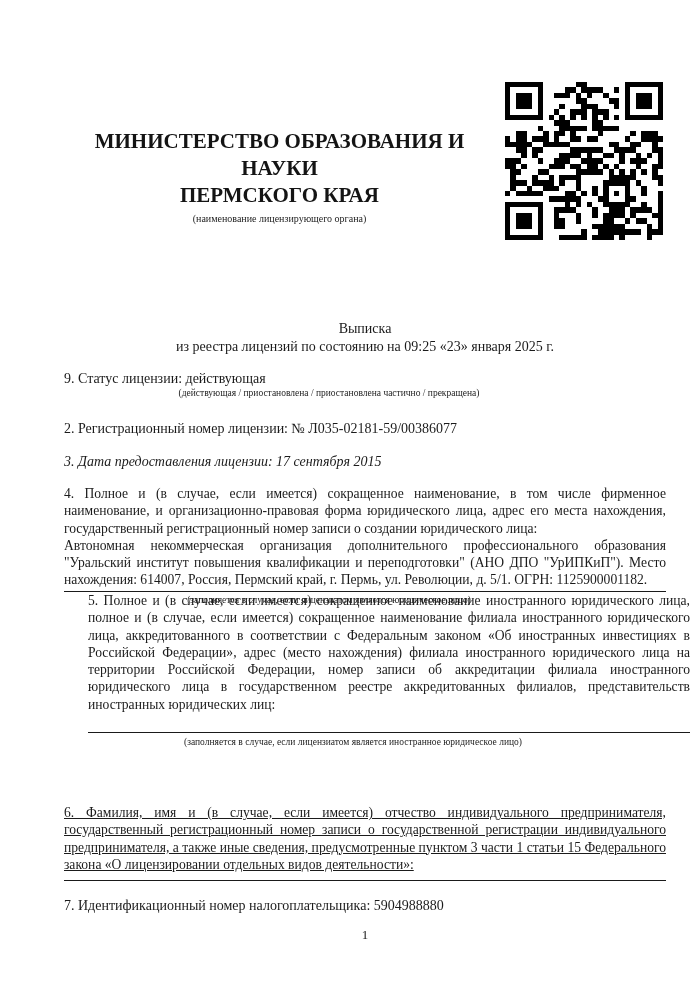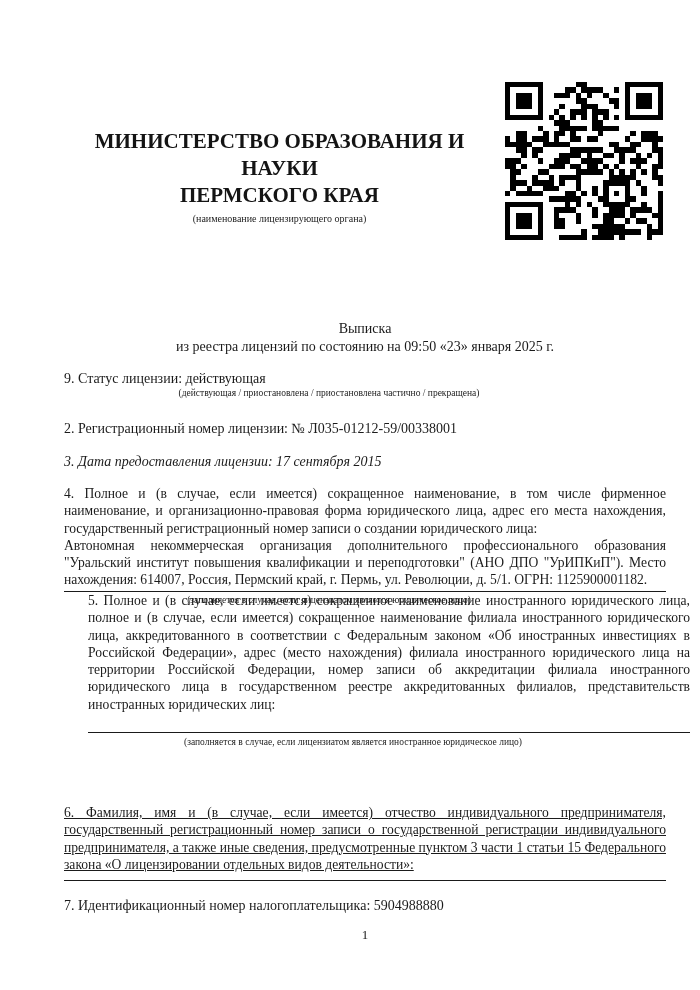--- a/index.html
+++ b/index.html
@@ -475,30 +475,30 @@
   <div class="header-block">
     <div class="ministry">
       <div>МИНИСТЕРСТВО ОБРАЗОВАНИЯ И НАУКИ</div>
       <div>ПЕРМСКОГО КРАЯ</div>
     </div>
     <div class="header-caption">(наименование лицензирующего органа)</div>
   </div>
 
   <div class="content-abs doc-title">
     <div>Выписка</div>
-    <div>из реестра лицензий по состоянию на 09:50 «23» января 2025 г.</div>
+    <div>из реестра лицензий по состоянию на 09:25 «23» января 2025 г.</div>
   </div>
 
   <div class="content-abs pos-item1">
     <div class="item-line">9. Статус лицензии: действующая</div>
     <div class="field-caption">(действующая / приостановлена / приостановлена частично / прекращена)</div>
   </div>
 
   <div class="content-abs pos-item2">
-    <div class="item-line">2. Регистрационный номер лицензии: № Л035-01212-59/00338001</div>
+    <div class="item-line">2. Регистрационный номер лицензии: № Л035-02181-59/00386077</div>
   </div>
 
   <div class="content-abs pos-item3">
     <div class="item-line">3. Дата предоставления лицензии: 17 сентября 2015</div>
   </div>
 
   <div class="content-abs pos-item4">
     <div class="para">4. Полное и (в случае, если имеется) сокращенное наименование, в том числе фирменное наименование, и организационно-правовая форма юридического лица, адрес его места нахождения, государственный регистрационный номер записи о создании юридического лица:</div>
     <div class="para">Автономная некоммерческая организация дополнительного профессионального образования "Уральский институт повышения квалификации и переподготовки" (АНО ДПО "УрИПКиП"). Место нахождения: 614007, Россия, Пермский край, г. Пермь, ул. Революции, д. 5/1. ОГРН: 1125900001182.</div>
     <div class="rule"></div>

